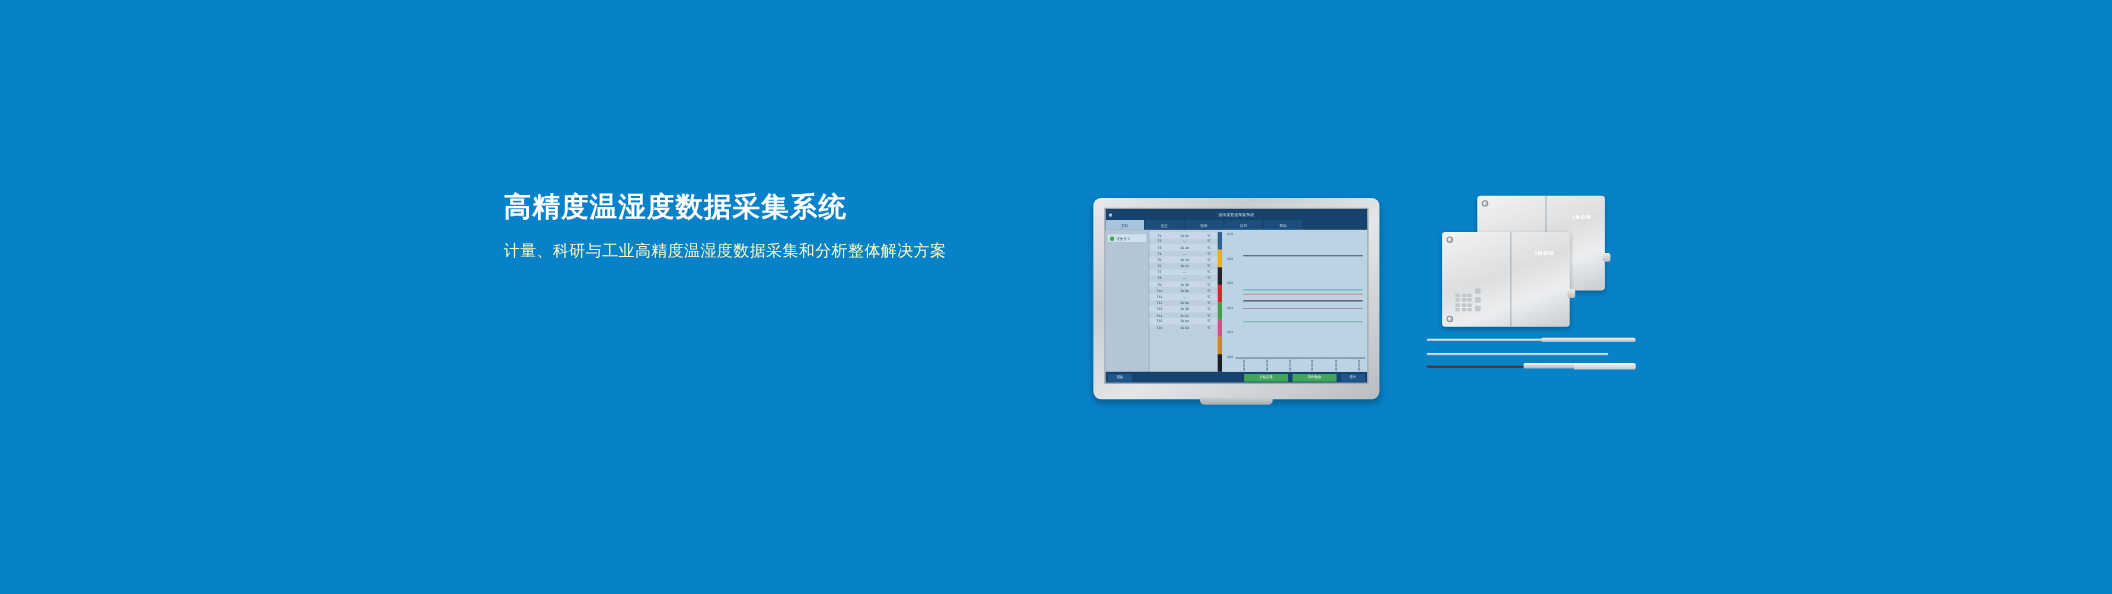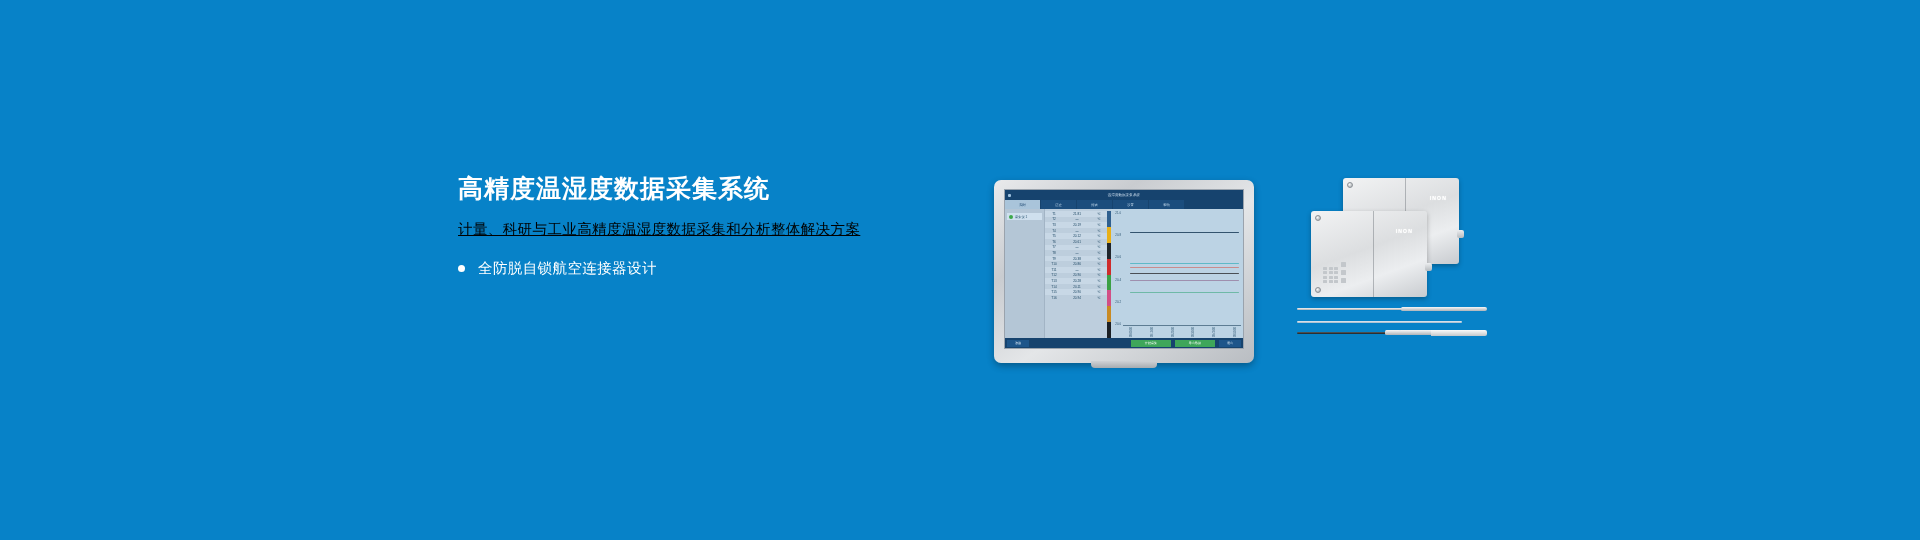--- a/index.html
+++ b/index.html
@@ -11,22 +11,22 @@
   }
   .banner{position:relative;width:1920px;height:540px;background:#0782c8;}
 
   
   .copy{position:absolute;left:458px;top:175px;width:470px;}
   .headline{
     font-size:25px;font-weight:bold;color:#ffffff;
     letter-spacing:1px;line-height:1.1;margin:0;white-space:nowrap;
   }
   .subhead{
-    font-size:14.5px;color:#000000;font-weight:400;
-    margin:16px 0 0 0;line-height:1.4;letter-spacing:.4px;white-space:nowrap;text-decoration:underline;
+    font-size:14.5px;color:#fef9c3;font-weight:400;
+    margin:16px 0 0 0;line-height:1.4;letter-spacing:.4px;white-space:nowrap;
   }
   .features{list-style:none;margin:20px 0 0 0;padding:0;}
   .features li{
     display:flex;align-items:center;
     font-size:14.5px;color:#ffffff;margin-bottom:14px;letter-spacing:.4px;
   }
   .bullet{
     width:7px;height:7px;border-radius:50%;
     background:#ffffff;display:inline-block;margin-right:13px;flex:0 0 auto;
   }
@@ -181,24 +181,20 @@
 </style>
 </head>
 <body>
 
 <div class="banner">
 
   <div class="copy">
     <h1 class="headline">高精度温湿度数据采集系统</h1>
     <p class="subhead">计量、科研与工业高精度温湿度数据采集和分析整体解决方案</p>
     <ul class="features">
-      <li>
-        <span class="bullet"></span>
-        <span>全防脱自锁航空连接器设计</span>
-      </li>
     </ul>
   </div>
 
   <div class="monitor">
     <div class="mon-frame"></div>
     <div class="mon-stand"></div>
 
     <div class="mon-inner">
 
       <div class="app-titlebar">

